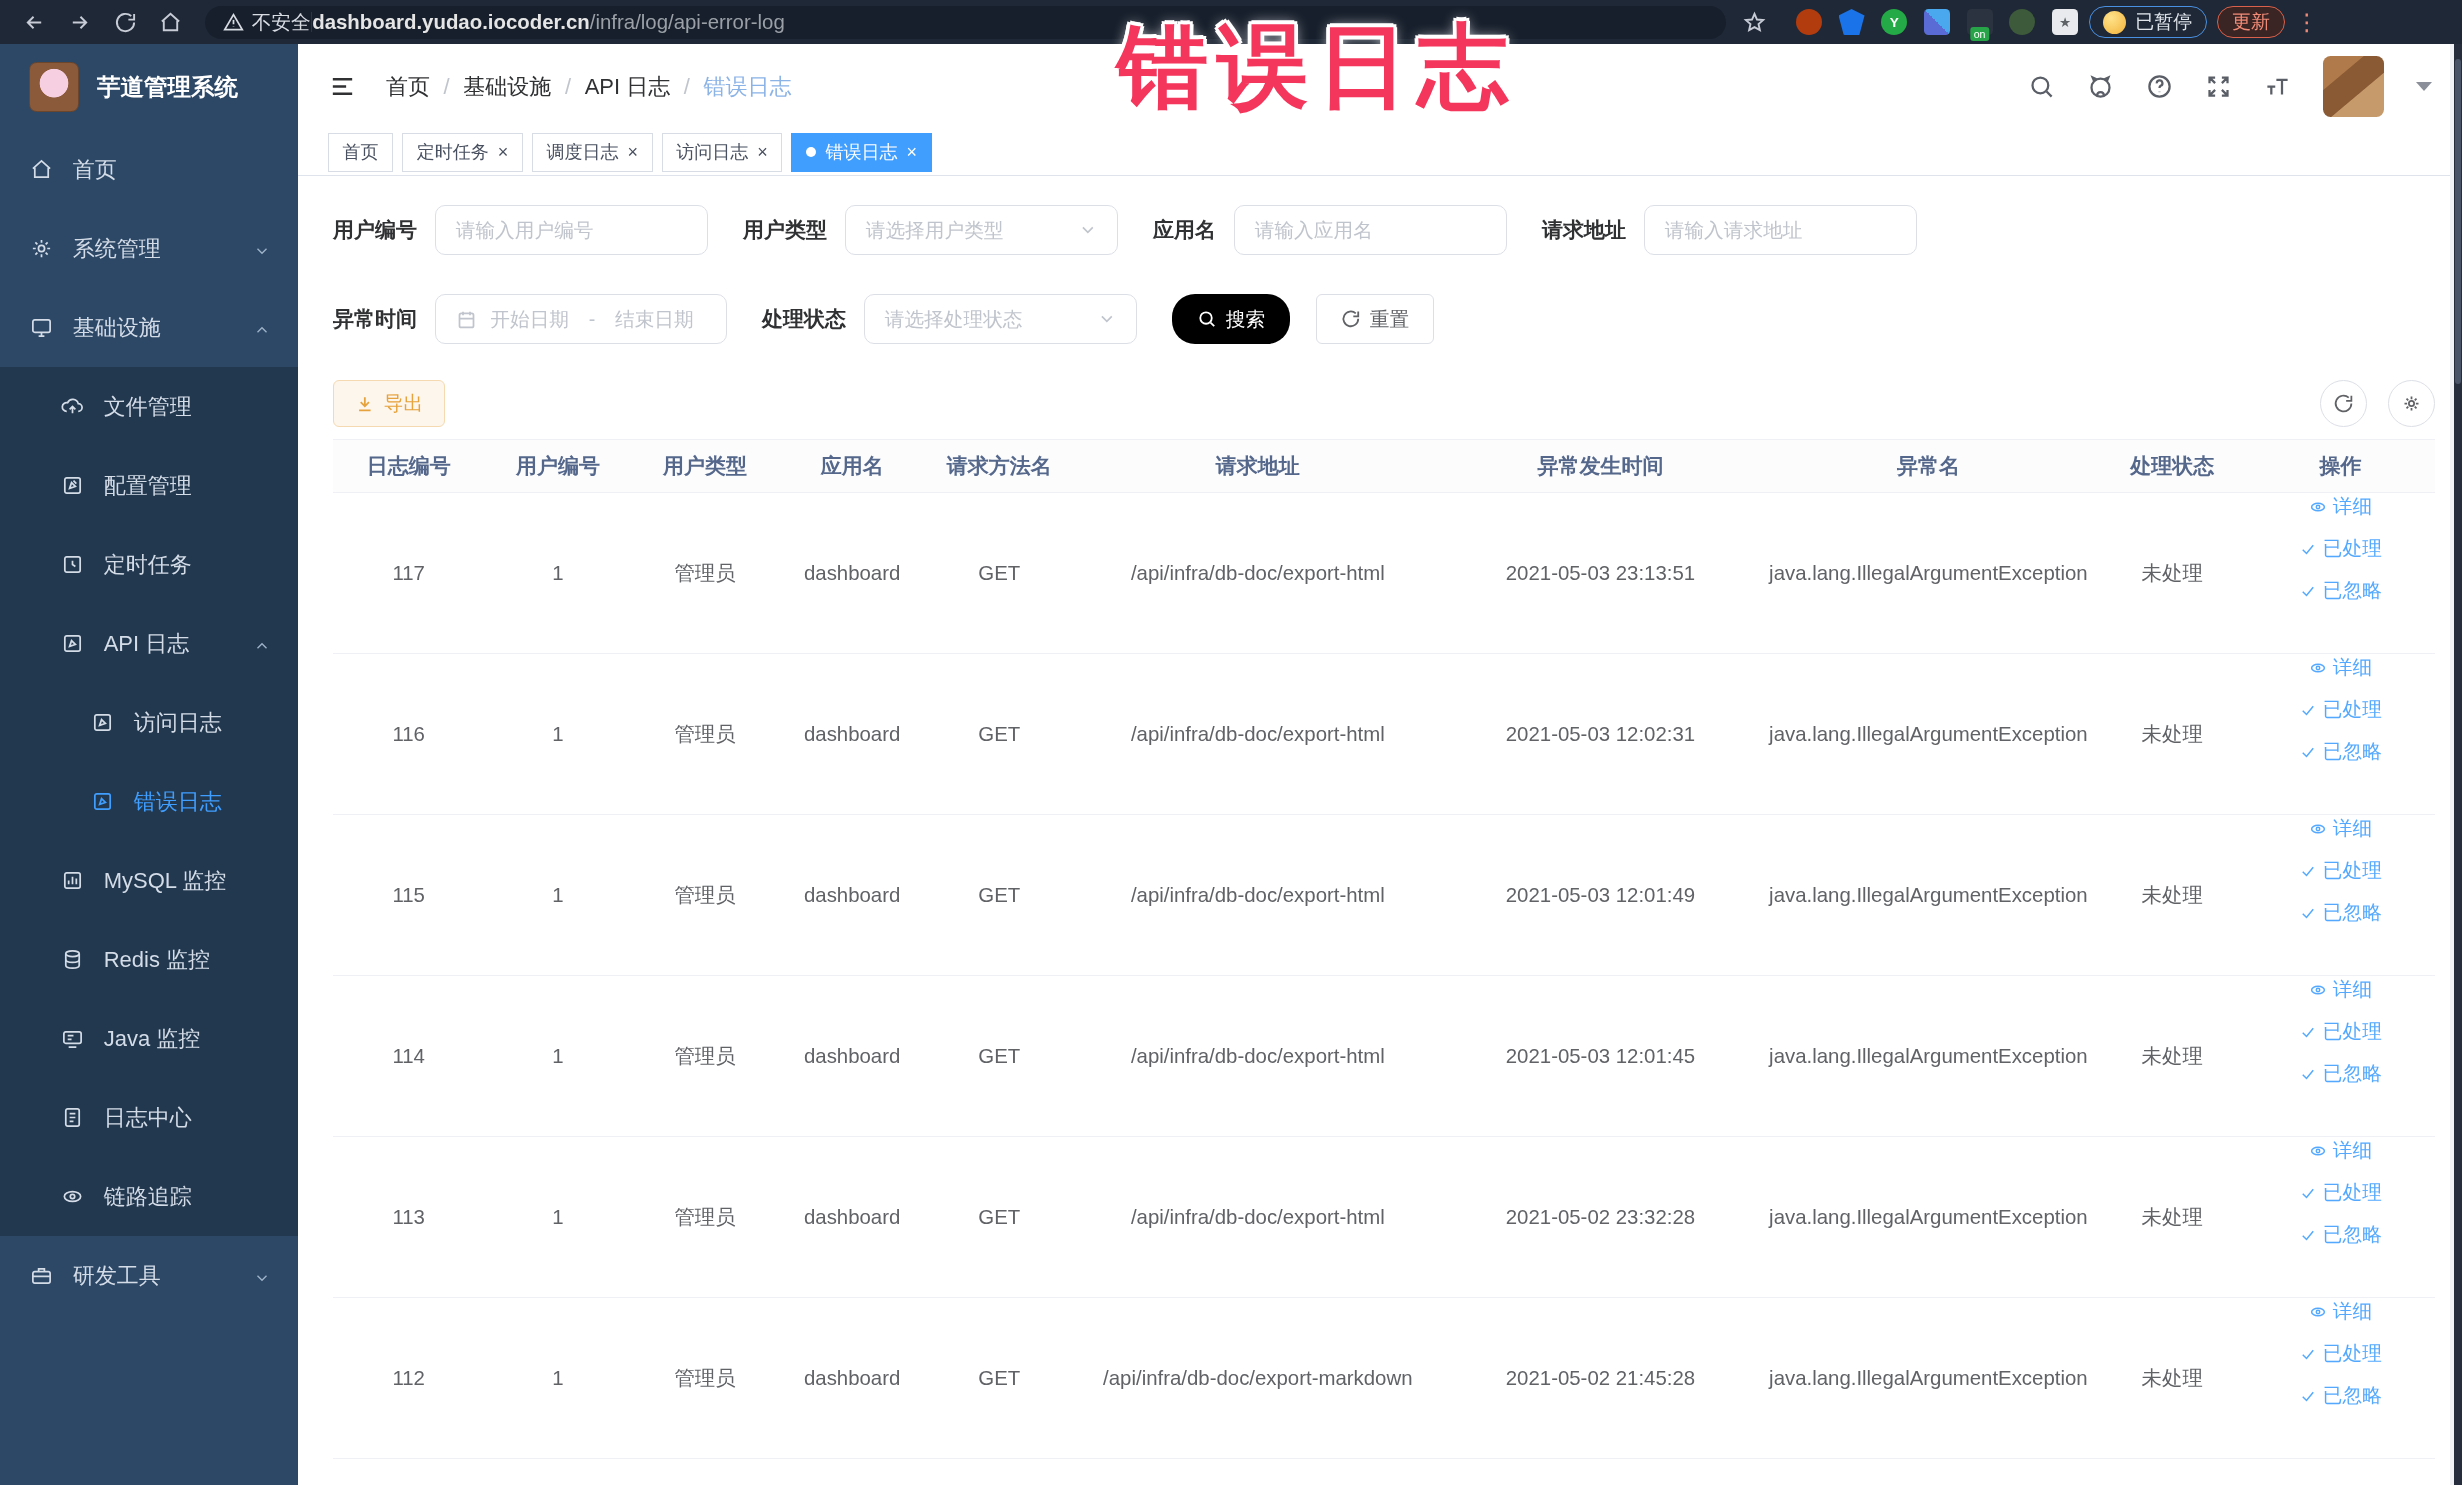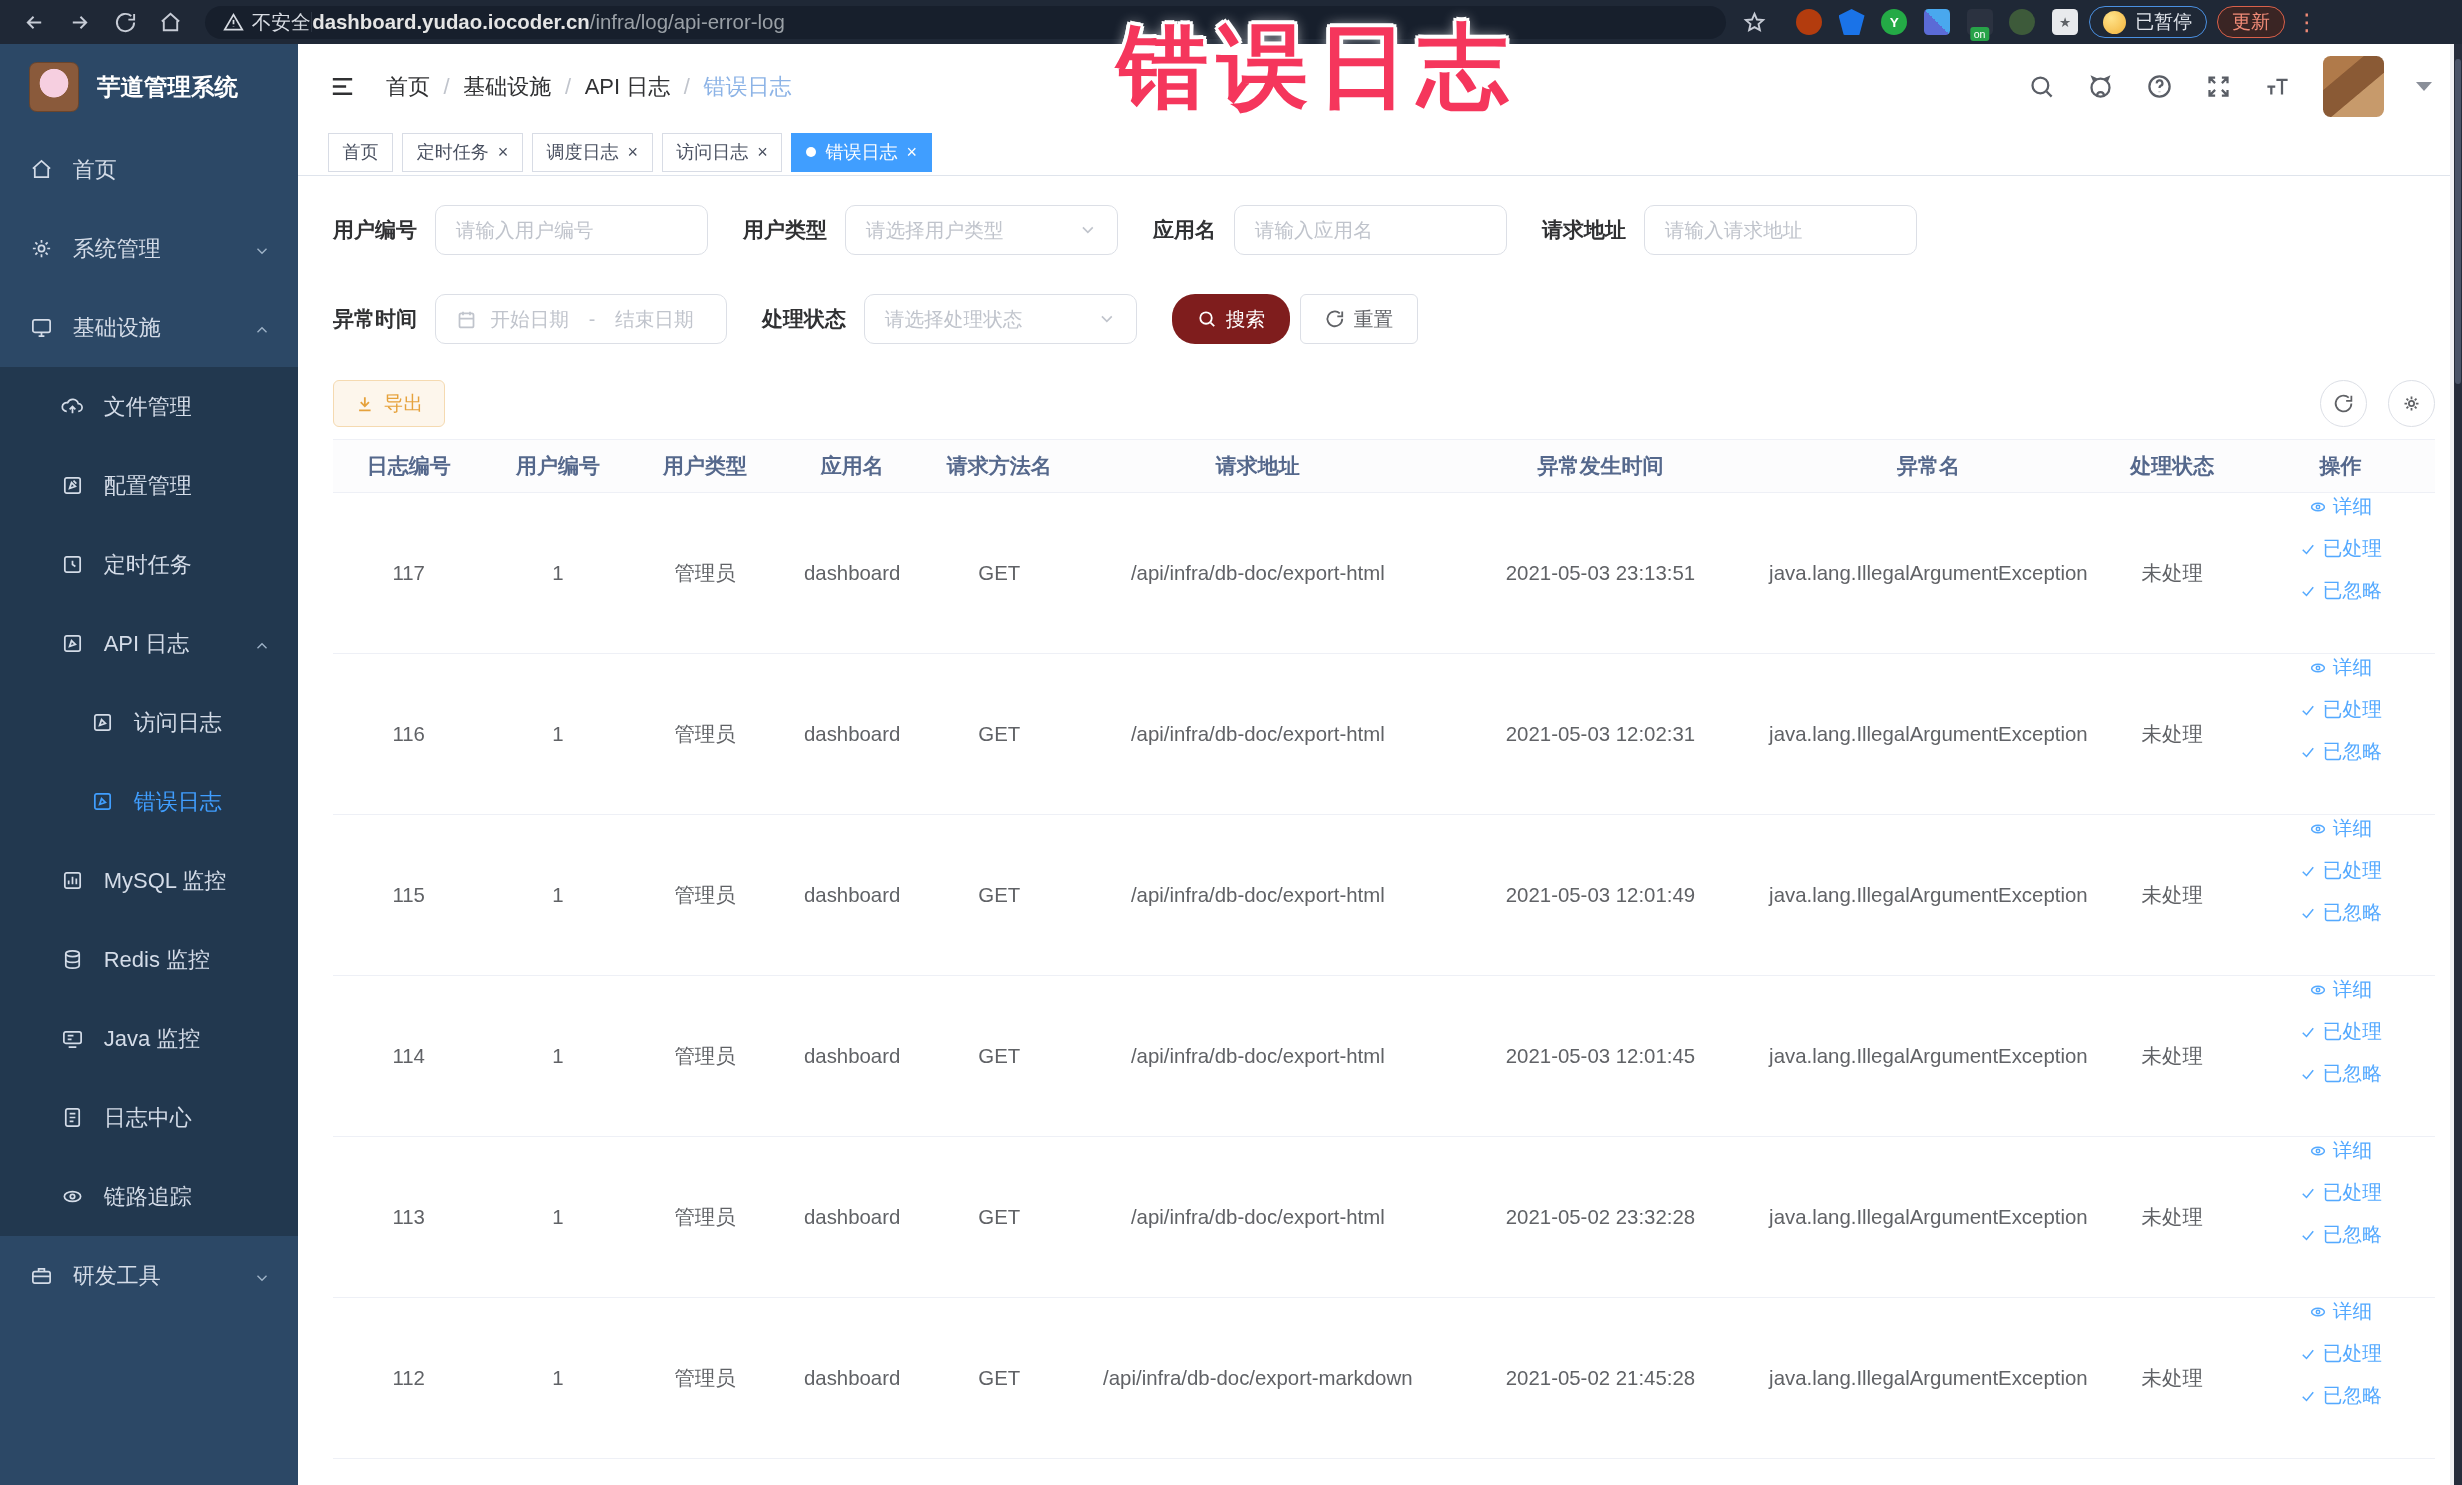--- a/index.html
+++ b/index.html
@@ -87,21 +87,21 @@
   .w-input { width:273px; }
   .w-select { width:273px; }
   .w-range { width:292px; }
   .fbox .chevd { margin-left:auto; width:19.7px; height:19.7px; }
   .range-sep { margin:0 19.7px; color:#c0c4cc; }
   .cal { width:21px; height:21px; margin-right:13.6px; flex:0 0 auto; }
 
   .btn { height:50px; border-radius:6px; font-size:19.7px; display:flex; align-items:center;
          gap:9px; padding:0 24px; cursor:pointer; border:1.5px solid transparent; }
   .btn svg { width:19.7px; height:19.7px; stroke:currentColor; fill:none; stroke-width:2.2; }
-  .btn.primary { background:#7f1d1d; color:#fff; margin-right:10px;border-radius:23px; }
+  .btn.primary { background:#000000; color:#fff; margin-right:26px;border-radius:23px; }
   .btn.plain { background:#fff; border-color:#dcdfe6; color:#606266; }
   .btn.warnplain { background:#fdf6ec; border-color:#f5dab1; color:#e6a23c; height:47px; padding:0 21px; }
 
   .toolbar { display:flex; align-items:center; margin:0 0 12px; }
   .circles { margin-left:auto; display:flex; gap:21px; }
   .circle-btn { width:47px; height:47px; border-radius:50%; border:1.5px solid #dcdfe6; color:#606266;
                 display:flex; align-items:center; justify-content:center; cursor:pointer; background:#fff; }
   .circle-btn svg { width:21px; height:21px; stroke:currentColor; fill:none; stroke-width:2; }
 
   table { width:100%; border-collapse:collapse; table-layout:fixed; }

